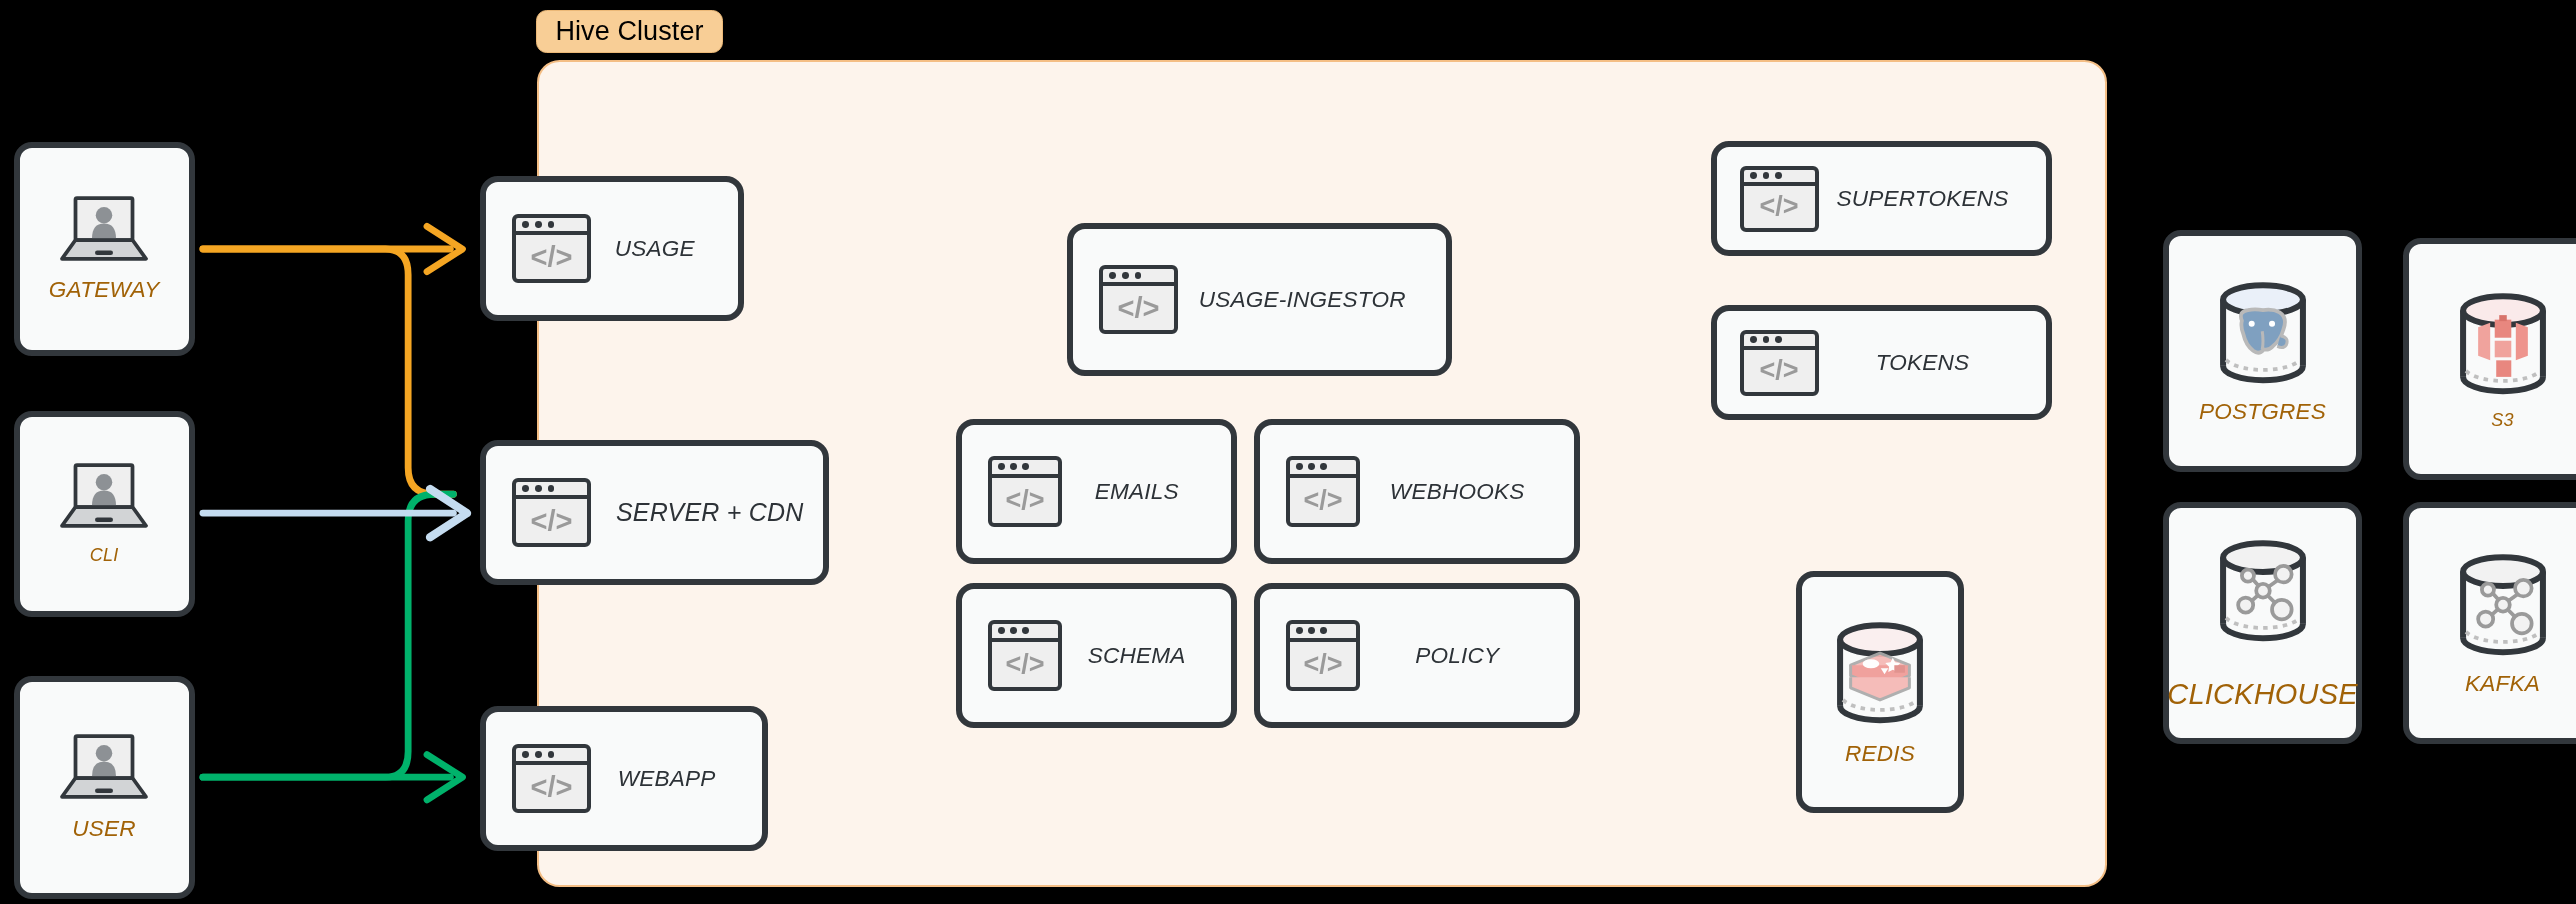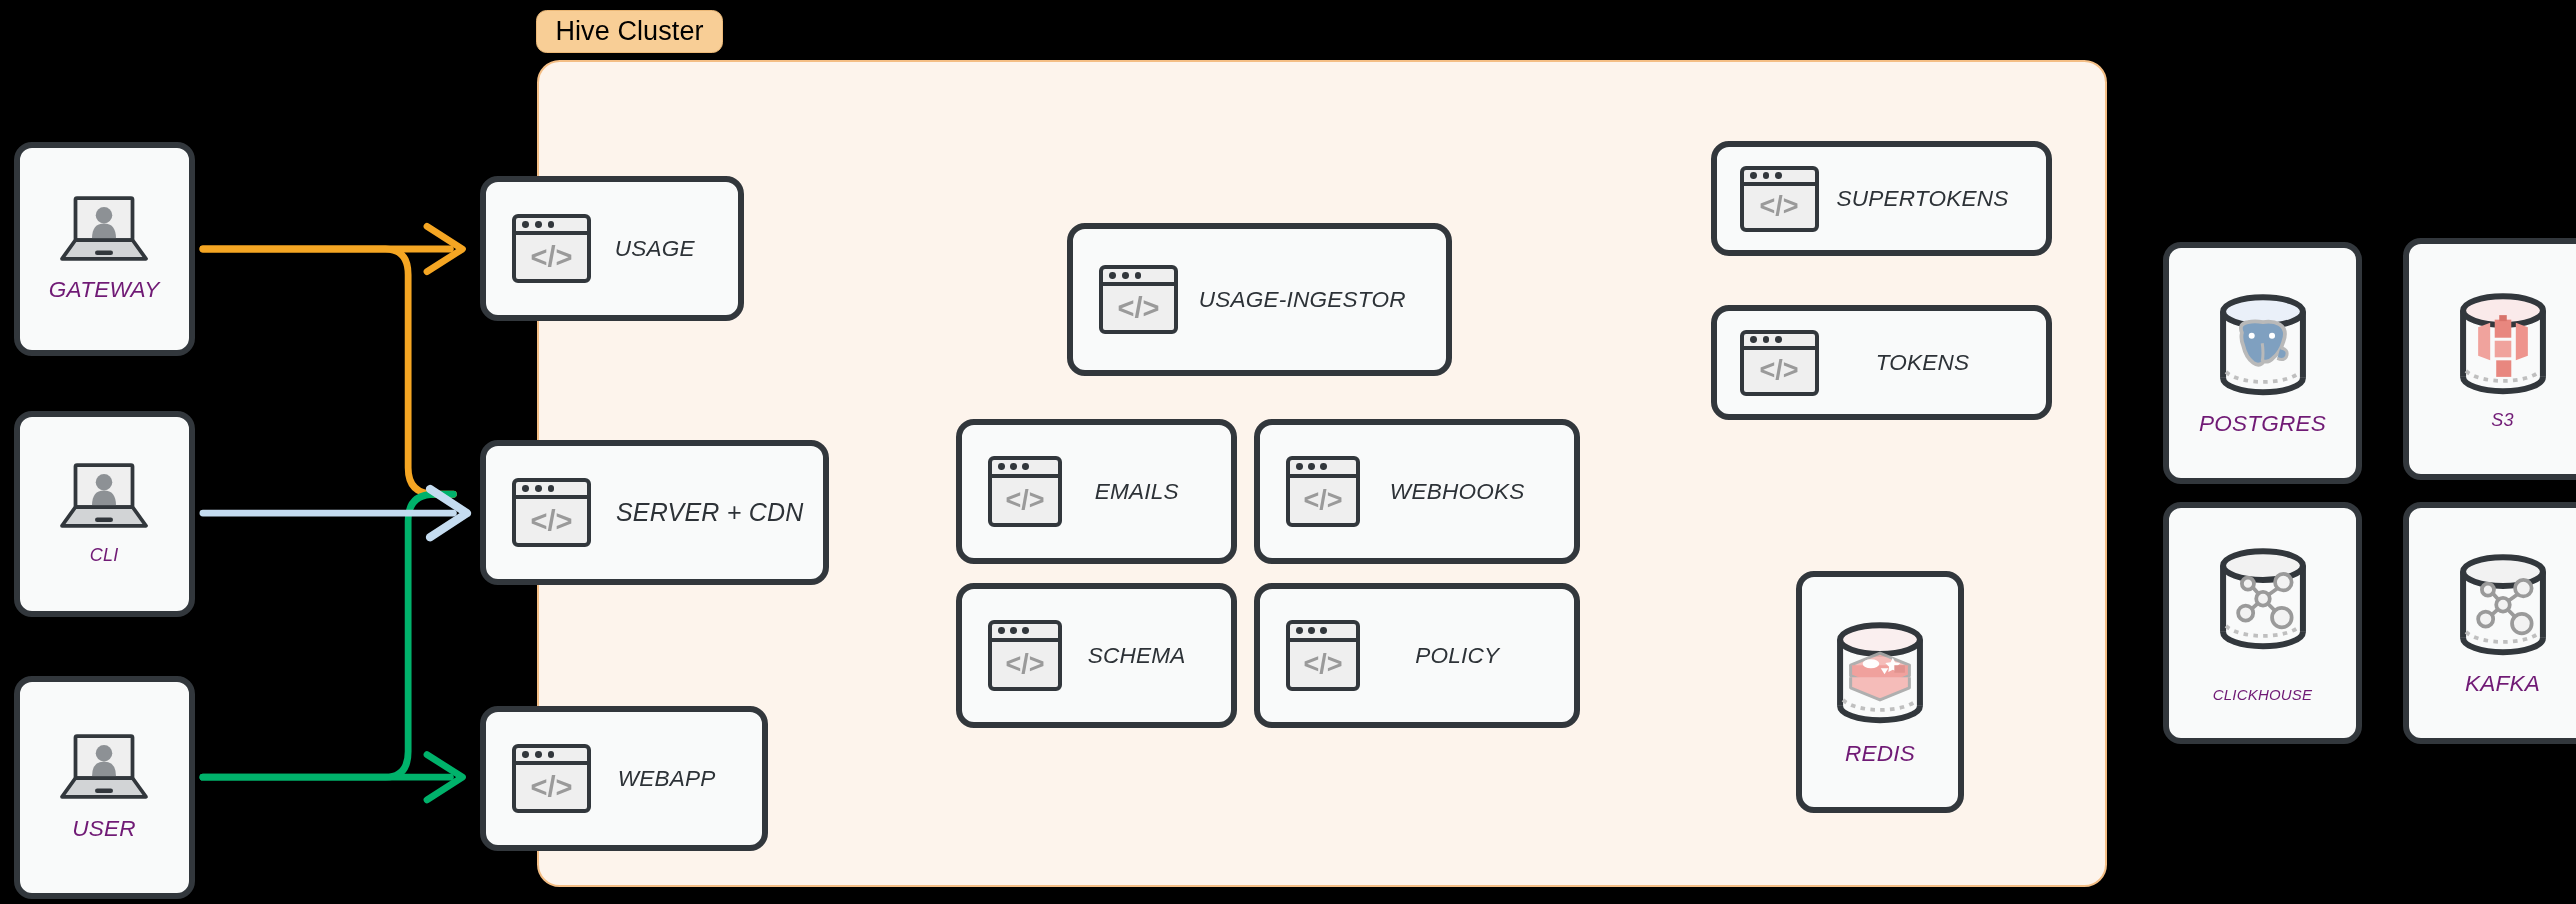--- a/index.html
+++ b/index.html
@@ -53,21 +53,21 @@
     letter-spacing:0.2px;
   }
 
   
   .stack{
     display:flex; flex-direction:column;
     align-items:center; justify-content:center;
   }
   .stack .stack-label{
     font-style:italic;
-    color:#701a75;
+    color:#a16207;
     white-space:nowrap;
     letter-spacing:0.2px;
   }
 
   
   .code-icon{
     position:relative;
     background:#EFEFEF;
     border:4.5px solid #32373C;
     border-radius:6px;
@@ -308,21 +308,21 @@
           <ellipse cx="61" cy="62" rx="11" ry="6" fill="#FFFFFF"></ellipse>
           <path d="M 90 54 l 3 6 7 1 -5 5 1 7 -6 -3 -6 3 1 -7 -5 -5 7 -1 z" fill="#FFFFFF"></path>
           <rect x="92" y="64" width="14" height="10" fill="#E08B86"></rect>
           <path d="M 74 68 l 10 0 -5 8 z" fill="#FFFFFF"></path>
         </g>
       </svg>
     </div>
     <div class="stack-label" style="font-size:22.6px;">REDIS</div>
   </div>
 
-  <div class="node stack" style="left:2163px; top:242px; width:199px; height:242px;">
+  <div class="node stack" style="left:2163px; top:230px; width:199px; height:242px;">
     <div class="db" style="width:110px;height:113px;margin-bottom:9px;">
       <svg viewBox="0 0 146 150">
         <path d="M 20 30 L 20 118" stroke="#32373C" stroke-width="8" fill="none"></path>
         <path d="M 126 30 L 126 118" stroke="#32373C" stroke-width="8" fill="none"></path>
         <ellipse cx="73" cy="30" rx="53" ry="19" fill="#EAF0F9" stroke="#32373C" stroke-width="8"></ellipse>
         <path d="M 20 118 A 53 19 0 0 0 126 118" fill="none" stroke="#32373C" stroke-width="8"></path>
         <path d="M 24 110 A 52 20 0 0 0 122 110" fill="none" stroke="#BFBFBF" stroke-width="5" stroke-dasharray="6 7"></path>
         <g>
           <path d="M 45 58 Q 40 46 53 44 Q 62 42 73 44 Q 86 42 95 47 Q 106 54 100 70 Q 96 84 86 92 Q 80 98 74 96 Q 68 104 60 98 Q 50 90 47 76 Q 43 66 45 58 Z" fill="#7FA0C0" stroke="#B9B9B9" stroke-width="5" stroke-linejoin="round"></path>
           <circle cx="58" cy="62" r="4" fill="#FFFFFF"></circle>
@@ -369,21 +369,21 @@
           <path d="M 73 74 L 55 90"></path>
           <path d="M 73 74 L 95 96"></path>
           <circle cx="53" cy="54" r="8" fill="#F2F2F2"></circle>
           <circle cx="100" cy="52" r="11" fill="#F2F2F2"></circle>
           <circle cx="73" cy="74" r="9" fill="#F2F2F2"></circle>
           <circle cx="50" cy="93" r="10" fill="#F2F2F2"></circle>
           <circle cx="98" cy="99" r="13" fill="#F2F2F2"></circle>
         </g>
       </svg>
     </div>
-    <div class="stack-label" style="font-size:15px;margin-top:21px;">CLICKHOUSE</div>
+    <div class="stack-label" style="font-size:29px;margin-top:21px;">CLICKHOUSE</div>
   </div>
 
   <div class="node stack" style="left:2403px; top:502px; width:199px; height:242px;">
     <div class="db" style="width:110px;height:113px;margin-bottom:9px;">
       <svg viewBox="0 0 146 150">
         <path d="M 20 30 L 20 118" stroke="#32373C" stroke-width="8" fill="none"></path>
         <path d="M 126 30 L 126 118" stroke="#32373C" stroke-width="8" fill="none"></path>
         <ellipse cx="73" cy="30" rx="53" ry="19" fill="#F2F2F2" stroke="#32373C" stroke-width="8"></ellipse>
         <path d="M 20 118 A 53 19 0 0 0 126 118" fill="none" stroke="#32373C" stroke-width="8"></path>
         <path d="M 24 110 A 52 20 0 0 0 122 110" fill="none" stroke="#BFBFBF" stroke-width="5" stroke-dasharray="6 7"></path>

